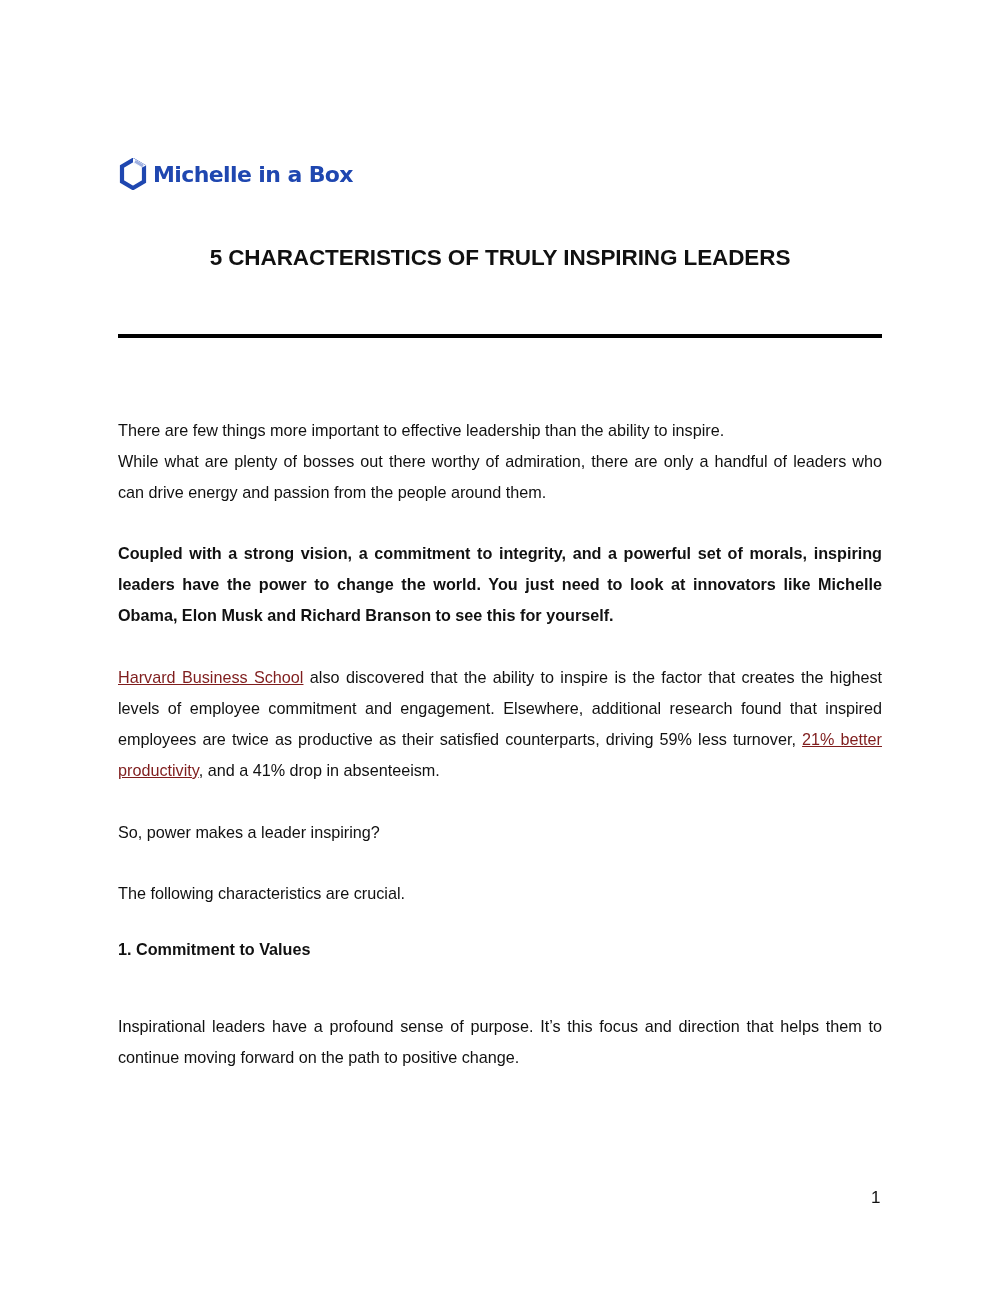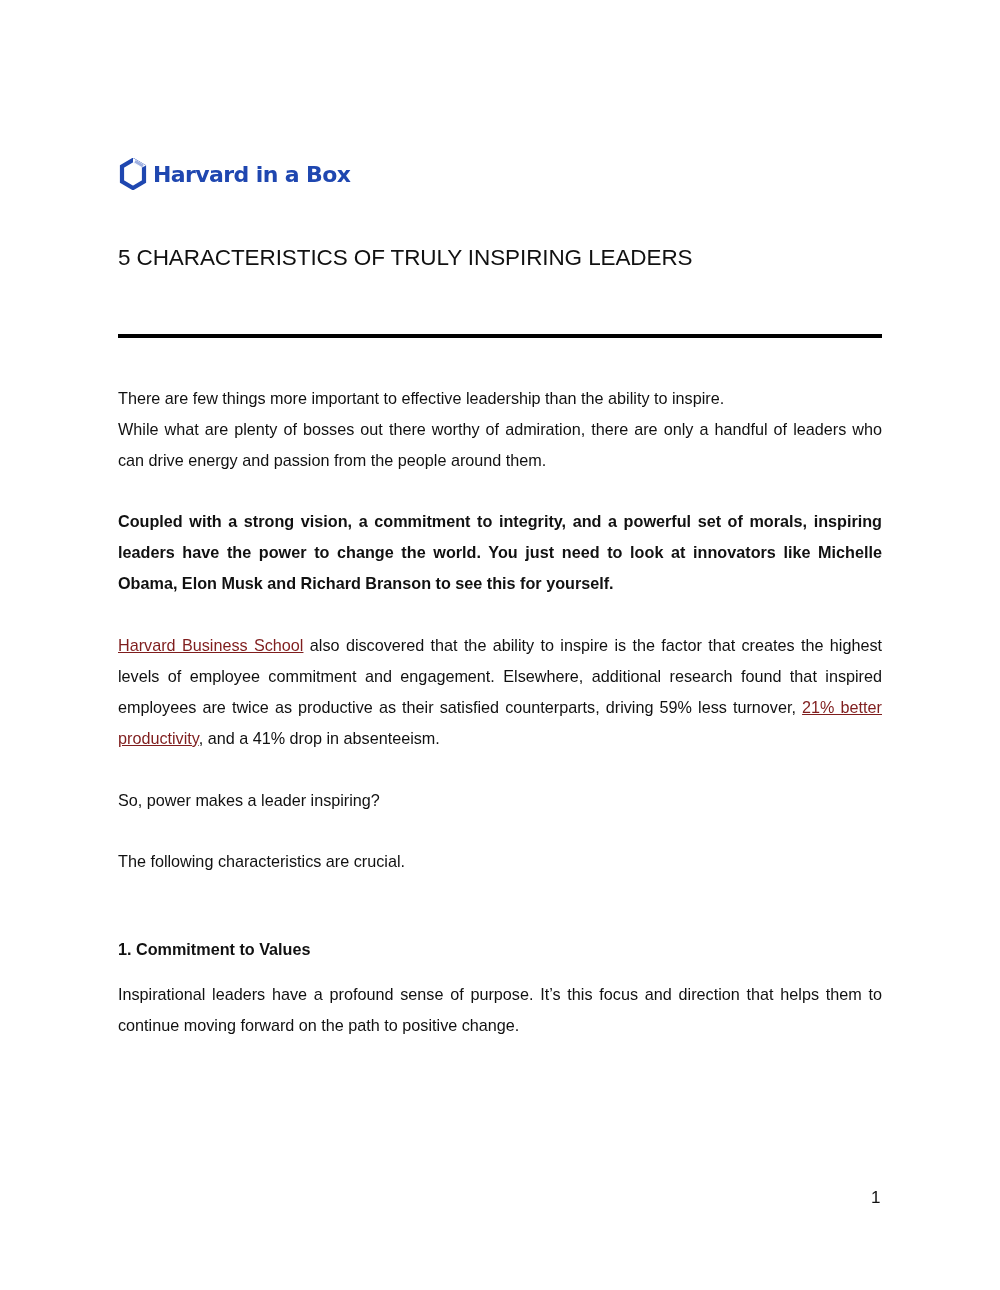--- a/index.html
+++ b/index.html
@@ -2,40 +2,40 @@
 <html><head>
 <meta charset="utf-8">
 <style>
   html, body { margin: 0; padding: 0; background: #ffffff; }
   body { width: 1000px; height: 1290px; position: relative; overflow: hidden;
          font-family: "Liberation Sans", sans-serif; color: #111; }
   .logo { position: absolute; left: 119px; top: 158px; display: flex; align-items: center; }
   .logo svg { width: 28px; height: 32px; }
   .logo-text { margin-left: 6px; font-family: "DejaVu Sans", sans-serif; font-weight: bold;
                font-size: 22px; color: #1f47b0; letter-spacing: -0.6px; }
-  .title { position: absolute; left: 118px; width: 764px; top: 245px; text-align: left;
-           font-weight: normal; font-size: 22.5px; letter-spacing: -0.1px; }
+  .title { position: absolute; left: 118px; width: 764px; top: 245px; text-align: center;
+           font-weight: bold; font-size: 22.5px; letter-spacing: -0.1px; }
   .rule { position: absolute; left: 118px; width: 764px; top: 334px; height: 4px; background: #000; }
   .p { position: absolute; left: 118px; width: 764px; font-size: 16.2px; line-height: 31px;
-       text-align: justify; }
+       text-align: justify; margin-top: 32px; }
   a.link { color: #7f1d1d; text-decoration: underline; }
   .heading { position: absolute; left: 118px; font-weight: bold; font-size: 16.2px; }
   .pagenum { position: absolute; left: 871px; top: 1188px; font-size: 17px; }
   .nojust { text-align: left; }
 </style>
 </head>
 <body>
 
 <div class="logo">
   <svg viewBox="0 0 28 32">
     <polygon points="14,2 25,8.5 25,23.5 14,30 3,23.5 3,8.5" fill="none" stroke="#1f47b0" stroke-width="4.2" stroke-linejoin="miter"></polygon>
     <polygon points="14,0 27,7.5 22,10 14,4.8" fill="#ffffff"></polygon>
     <line x1="16" y1="3.2" x2="24" y2="8" stroke="#9fb0e0" stroke-width="3"></line>
   </svg>
-  <span class="logo-text">Harvard in a Box</span>
+  <span class="logo-text">Michelle in a Box</span>
 </div>
 
 <div class="title">5 CHARACTERISTICS OF TRULY INSPIRING LEADERS</div>
 
 <div class="rule"></div>
 
 <div class="p nojust" style="top:383px;">There are few things more important to effective leadership than the ability to inspire.</div>
 <div class="p" style="top:414px;">While what are plenty of bosses out there worthy of admiration, there are only a handful of leaders who can drive energy and passion from the people around them.</div>
 
 <div class="p" style="top:506px;font-weight:bold;">Coupled with a strong vision, a commitment to integrity, and a powerful set of morals, inspiring leaders have the power to change the world. You just need to look at innovators like Michelle Obama, Elon Musk and Richard Branson to see this for yourself.</div>

